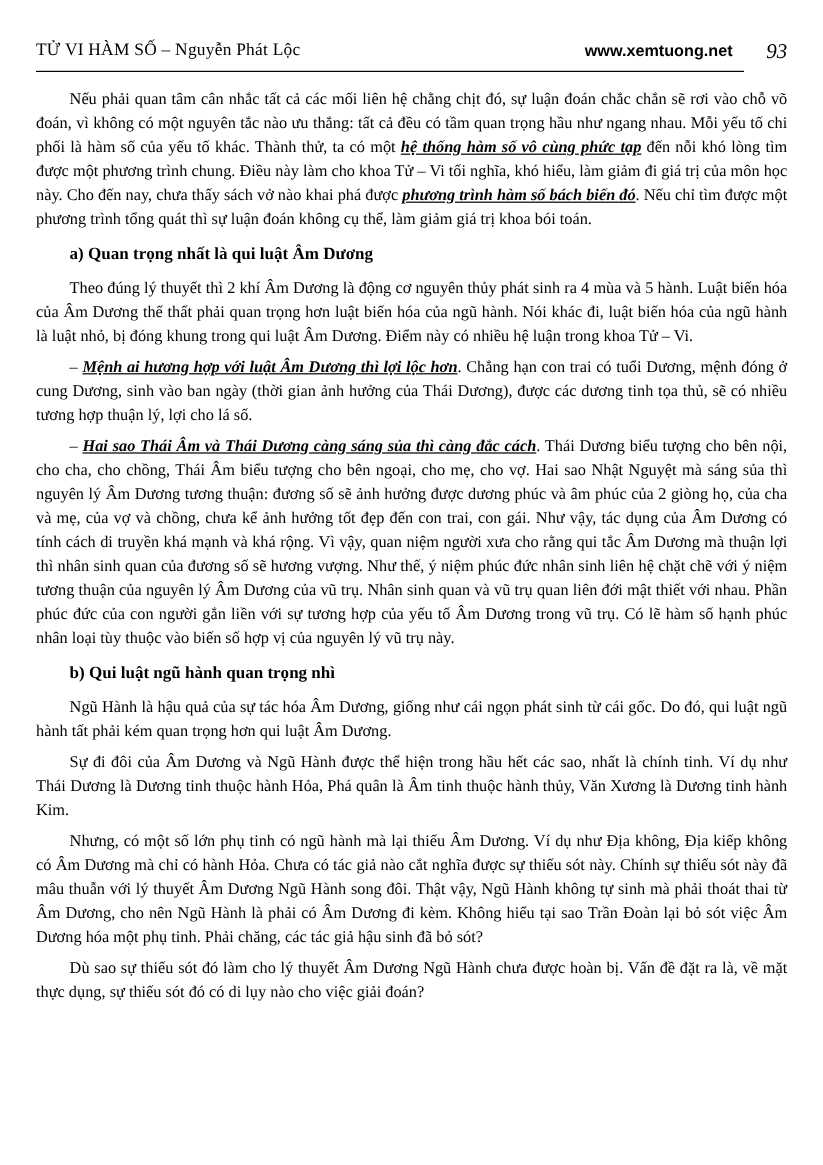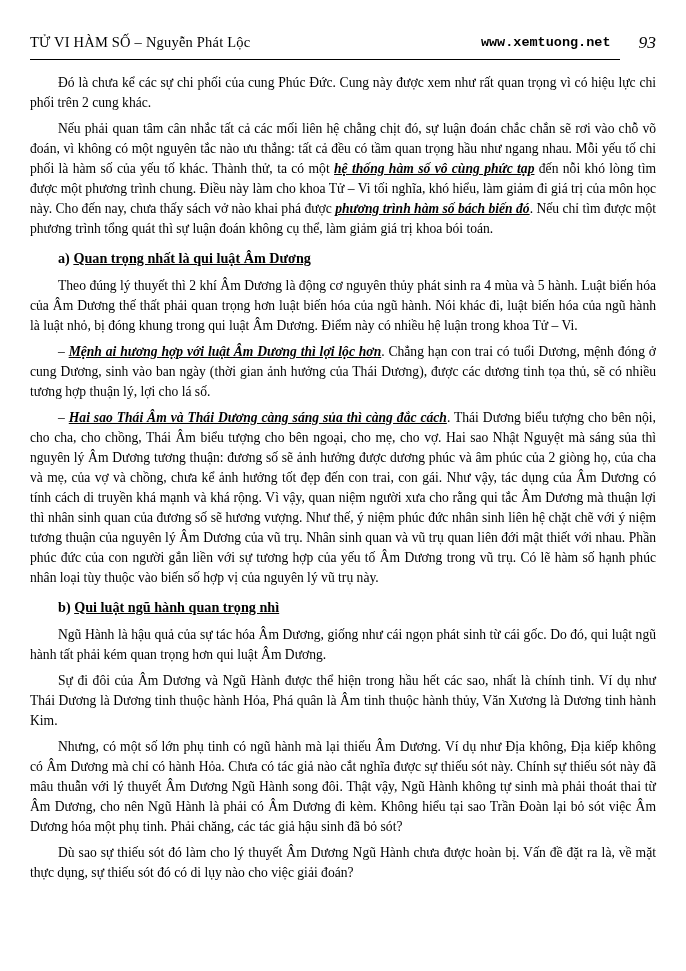--- a/index.html
+++ b/index.html
@@ -22,21 +22,21 @@
     display: flex;
     align-items: center;
   }
   .book-title {
     flex: 1;
     font-size: 14.5px;
     letter-spacing: 0.2px;
     white-space: nowrap;
   }
   .site-url {
-    font-family: Liberation Mono, monospace;
+    font-family: Liberation Sans, sans-serif;
     font-weight: bold;
     font-size: 13.5px;
     margin-right: 28px;
     white-space: nowrap;
   }
   .page-number {
     font-style: italic;
     font-size: 17.5px;
     white-space: nowrap;
   }
@@ -62,38 +62,36 @@
     margin: 9px 0 8px 0;
     text-align: left;
   }
   .run-iu {
     font-style: italic;
     text-decoration: underline;
     font-weight: bold;
   }
   .run-bu {
     font-weight: bold;
-    text-decoration: underline;
   }
   .run-b {
     font-weight: bold;
   }
 </style>
 </head>
 <body>
 
 <div class="page">
   <div class="header-row">
     <span class="book-title">TỬ VI HÀM SỐ – Nguyễn Phát Lộc</span>
     <span class="site-url">www.xemtuong.net</span>
     <span class="page-number">93</span>
   </div>
   <hr class="header-rule">
   <div class="content" id="doc-body">
-      <p class="para"><span>Đó là chưa kể các sự chi phối của cung Phúc Đức. Cung này được xem như rất quan trọng vì có hiệu lực chi phối trên 2 cung khác.</span></p>
       <p class="para"><span>Nếu phải quan tâm cân nhắc tất cả các mối liên hệ chằng chịt đó, sự luận đoán chắc chắn sẽ rơi vào chỗ võ đoán, vì không có một nguyên tắc nào ưu thắng: tất cả đều có tầm quan trọng hầu như ngang nhau. Mỗi yếu tố chi phối là hàm số của yếu tố khác. Thành thử, ta có một </span><span class="run-iu">hệ thống hàm số vô cùng phức tạp</span><span> đến nỗi khó lòng tìm được một phương trình chung. Điều này làm cho khoa Tử – Vi tối nghĩa, khó hiểu, làm giảm đi giá trị của môn học này. Cho đến nay, chưa thấy sách vở nào khai phá được </span><span class="run-iu">phương trình hàm số bách biến đó</span><span>. Nếu chỉ tìm được một phương trình tổng quát thì sự luận đoán không cụ thể, làm giảm giá trị khoa bói toán.</span></p>
       <p class="para heading"><span class="run-b">a) </span><span class="run-bu">Quan trọng nhất là qui luật Âm Dương</span></p>
       <p class="para"><span>Theo đúng lý thuyết thì 2 khí Âm Dương là động cơ nguyên thủy phát sinh ra 4 mùa và 5 hành. Luật biến hóa của Âm Dương thế thất phải quan trọng hơn luật biến hóa của ngũ hành. Nói khác đi, luật biến hóa của ngũ hành là luật nhỏ, bị đóng khung trong qui luật Âm Dương. Điểm này có nhiều hệ luận trong khoa Tử – Vi.</span></p>
       <p class="para"><span>–  </span><span class="run-iu">Mệnh ai hương hợp với luật Âm Dương thì lợi lộc hơn</span><span>. Chẳng hạn con trai có tuổi Dương, mệnh đóng ở cung Dương, sinh vào ban ngày (thời gian ảnh hưởng của Thái Dương), được các dương tinh tọa thủ, sẽ có nhiều tương hợp thuận lý, lợi cho lá số.</span></p>
       <p class="para"><span>–  </span><span class="run-iu">Hai sao Thái Âm và Thái Dương càng sáng sủa thì càng đắc cách</span><span>. Thái Dương biểu tượng cho bên nội, cho cha, cho chồng, Thái Âm biểu tượng cho bên ngoại, cho mẹ, cho vợ. Hai sao Nhật Nguyệt mà sáng sủa thì nguyên lý Âm Dương tương thuận: đương số sẽ ảnh hưởng được dương phúc và âm phúc của 2 giòng họ, của cha và mẹ, của vợ và chồng, chưa kể ảnh hưởng tốt đẹp đến con trai, con gái. Như vậy, tác dụng của Âm Dương có tính cách di truyền khá mạnh và khá rộng. Vì vậy, quan niệm người xưa cho rằng qui tắc Âm Dương mà thuận lợi thì nhân sinh quan của đương số sẽ hương vượng. Như thế, ý niệm phúc đức nhân sinh liên hệ chặt chẽ với ý niệm tương thuận của nguyên lý Âm Dương của vũ trụ. Nhân sinh quan và vũ trụ quan liên đới mật thiết với nhau. Phần phúc đức của con người gắn liền với sự tương hợp của yếu tố Âm Dương trong vũ trụ. Có lẽ hàm số hạnh phúc nhân loại tùy thuộc vào biến số hợp vị của nguyên lý vũ trụ này.</span></p>
       <p class="para heading"><span class="run-b">b) </span><span class="run-bu">Qui luật ngũ hành quan trọng nhì</span></p>
       <p class="para"><span>Ngũ Hành là hậu quả của sự tác hóa Âm Dương, giống như cái ngọn phát sinh từ cái gốc. Do đó, qui luật ngũ hành tất phải kém quan trọng hơn qui luật Âm Dương.</span></p>
       <p class="para"><span>Sự đi đôi của Âm Dương và Ngũ Hành được thể hiện trong hầu hết các sao, nhất là chính tinh. Ví dụ như Thái Dương là Dương tinh thuộc hành Hỏa, Phá quân là Âm tinh thuộc hành thủy, Văn Xương là Dương tinh hành Kim.</span></p>
       <p class="para"><span>Nhưng, có một số lớn phụ tinh có ngũ hành mà lại thiếu Âm Dương. Ví dụ như Địa không, Địa kiếp không có Âm Dương mà chỉ có hành Hỏa. Chưa có tác giả nào cắt nghĩa được sự thiếu sót này. Chính sự thiếu sót này đã mâu thuẫn với lý thuyết Âm Dương Ngũ Hành song đôi. Thật vậy, Ngũ Hành không tự sinh mà phải thoát thai từ Âm Dương, cho nên Ngũ Hành là phải có Âm Dương đi kèm. Không hiểu tại sao Trần Đoàn lại bỏ sót việc Âm Dương hóa một phụ tinh. Phải chăng, các tác giả hậu sinh đã bỏ sót?</span></p>
       <p class="para"><span>Dù sao sự thiếu sót đó làm cho lý thuyết Âm Dương Ngũ Hành chưa được hoàn bị. Vấn đề đặt ra là, về mặt thực dụng, sự thiếu sót đó có di lụy nào cho việc giải đoán?</span></p>

